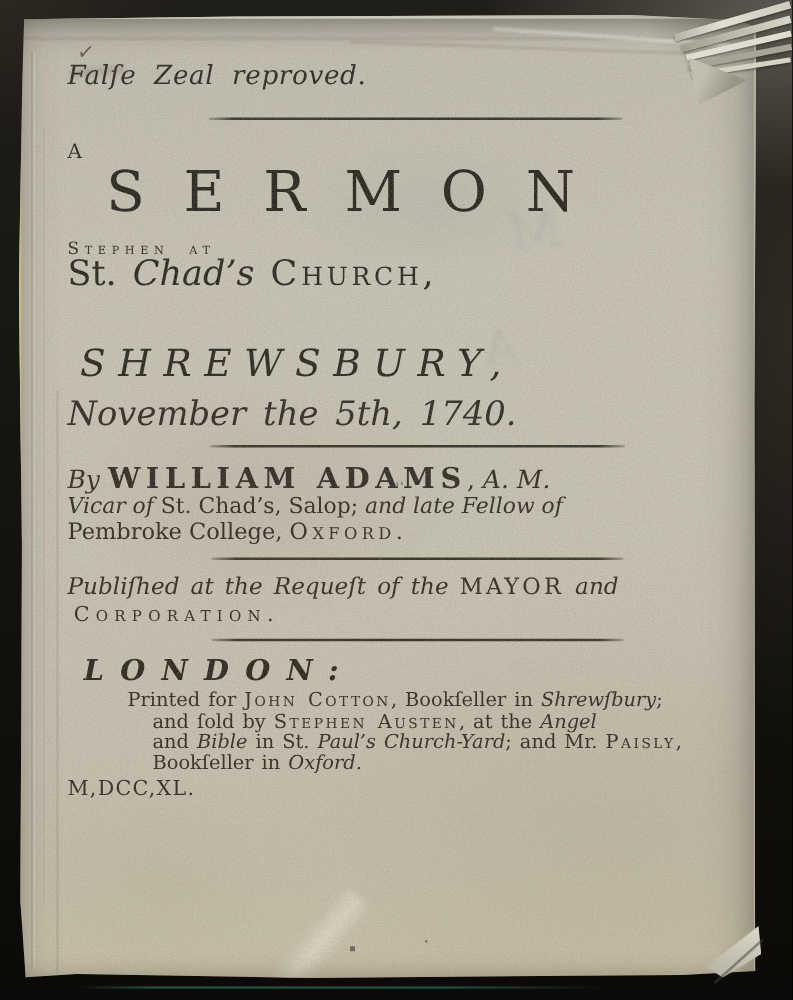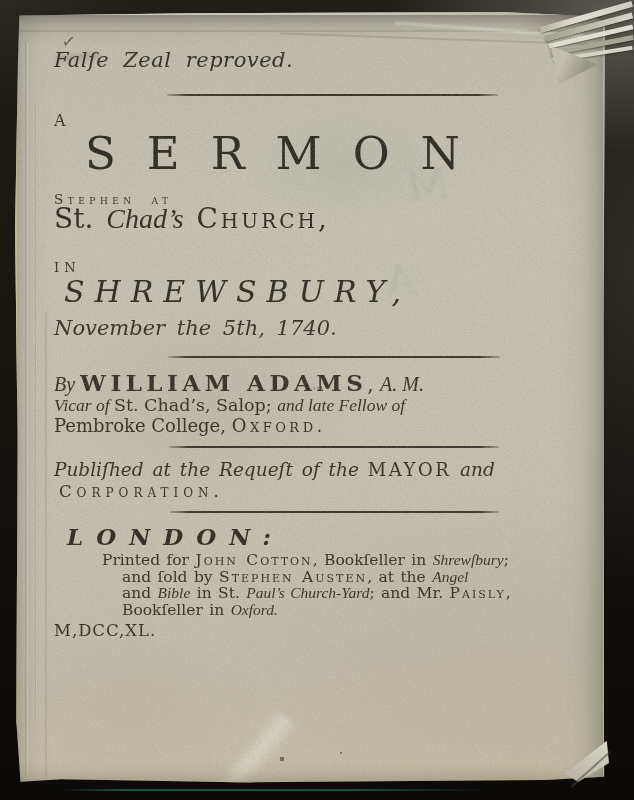--- a/index.html
+++ b/index.html
@@ -103,25 +103,25 @@
   .rule2{left:154px;top:344px;width:332px;}
   .rule3{left:155px;top:434px;width:330px;}
   .rule4{left:155px;top:499px;width:330px;}
   .half-title{top:36px;font-style:italic;font-size:21px;word-spacing:7px;letter-spacing:0.5px;color:#2f2b23;}
   .article{top:99px;font-size:16px;letter-spacing:1px;}
   .main-title{top:115px;font-size:45px;letter-spacing:31px;padding-left:31px;color:#2b2720;}
   .preached{top:179px;font-size:13.5px;font-variant:small-caps;letter-spacing:4.5px;word-spacing:7px;}
   .church{top:190px;font-size:28px;word-spacing:4px;color:#2d2921;}
   .sc{font-variant:small-caps;}
   .church .sc{letter-spacing:3px;}
-  .it{font-style:italic;font-family:Liberation Serif, serif;}
+  .it{font-style:italic;}
   .rm{font-style:normal;}
   .in-word{top:248px;font-size:13px;letter-spacing:5px;}
   .city{top:262px;font-style:italic;font-size:30px;letter-spacing:10px;padding-left:10px;color:#2d2921;}
-  .date{top:304px;font-style:italic;font-size:21px;word-spacing:5px;}
+  .date{top:304px;font-style:italic;font-size:27px;word-spacing:5px;}
   .byline{top:357px;font-size:20px;}
   .byline .author{letter-spacing:4.5px;font-size:23px;font-weight:bold;}
   .vicar{top:383px;font-size:17.5px;}
   .college{top:403px;font-size:18px;}
   .college .sc{letter-spacing:3.5px;}
   .request{top:447px;font-style:italic;font-size:18.5px;word-spacing:3px;}
   .request .mayor{font-style:normal;letter-spacing:2.5px;font-size:18px;}
   .corporation{top:470px;font-size:16.5px;font-variant:small-caps;letter-spacing:5px;padding-left:5px;}
   .london{top:511px;font-style:italic;font-size:23px;letter-spacing:13px;padding-left:13px;color:#2d2921;font-weight:bold;}
   .imp{position:absolute;white-space:nowrap;font-size:15.5px;word-spacing:1.5px;}
@@ -152,21 +152,20 @@
 
     <div class="text-layer">
       <div class="line half-title">Falſe Zeal reproved.</div>
       <div class="rule rule1"></div>
       <div class="line article">A</div>
       <div class="line main-title">SERMON</div>
       <div class="line preached">Stephen at</div>
       <div class="line church">
         <span class="rm">St. </span><span class="it">Chad’s</span><span> </span><span class="sc">Church,</span>
       </div>
-      <div class="line in-word">IN</div>
       <div class="line city">SHREWSBURY,</div>
       <div class="line date">November the 5th, 1740.</div>
       <div class="rule rule2"></div>
       <div class="line byline">
         <span class="it">By </span><span class="author">WILLIAM ADAMS</span><span class="rm">, </span><span class="it">A. M.</span>
       </div>
       <div class="line vicar">
         <span class="it">Vicar of </span><span class="rm">St. Chad’s, Salop</span><span class="rm">; </span><span class="it">and late Fellow of</span>
       </div>
       <div class="line college">

